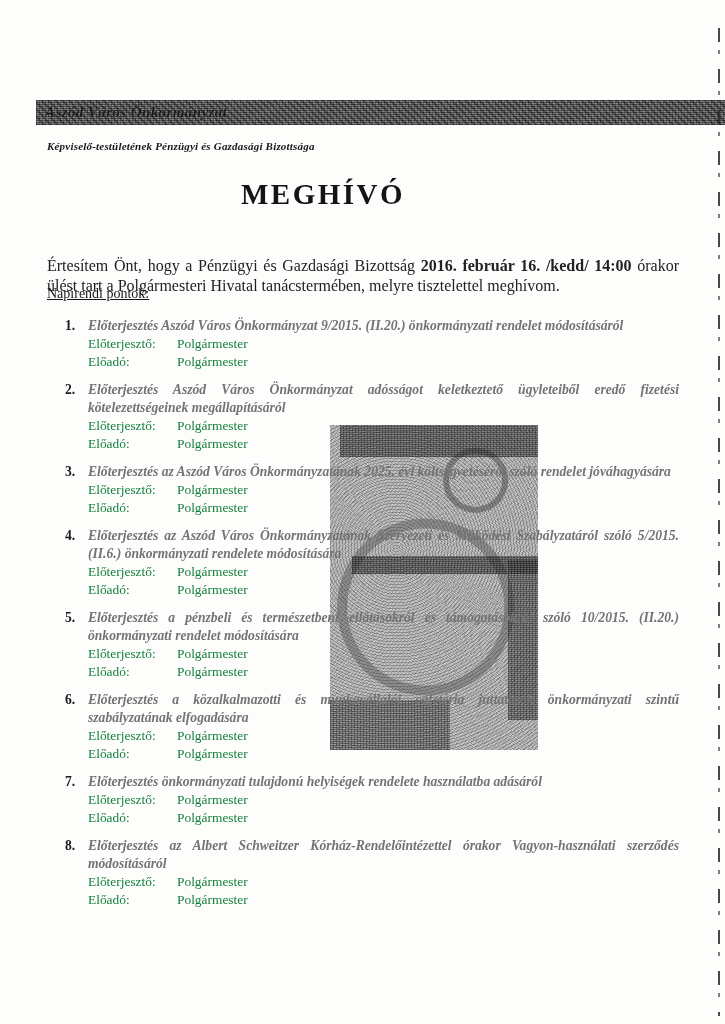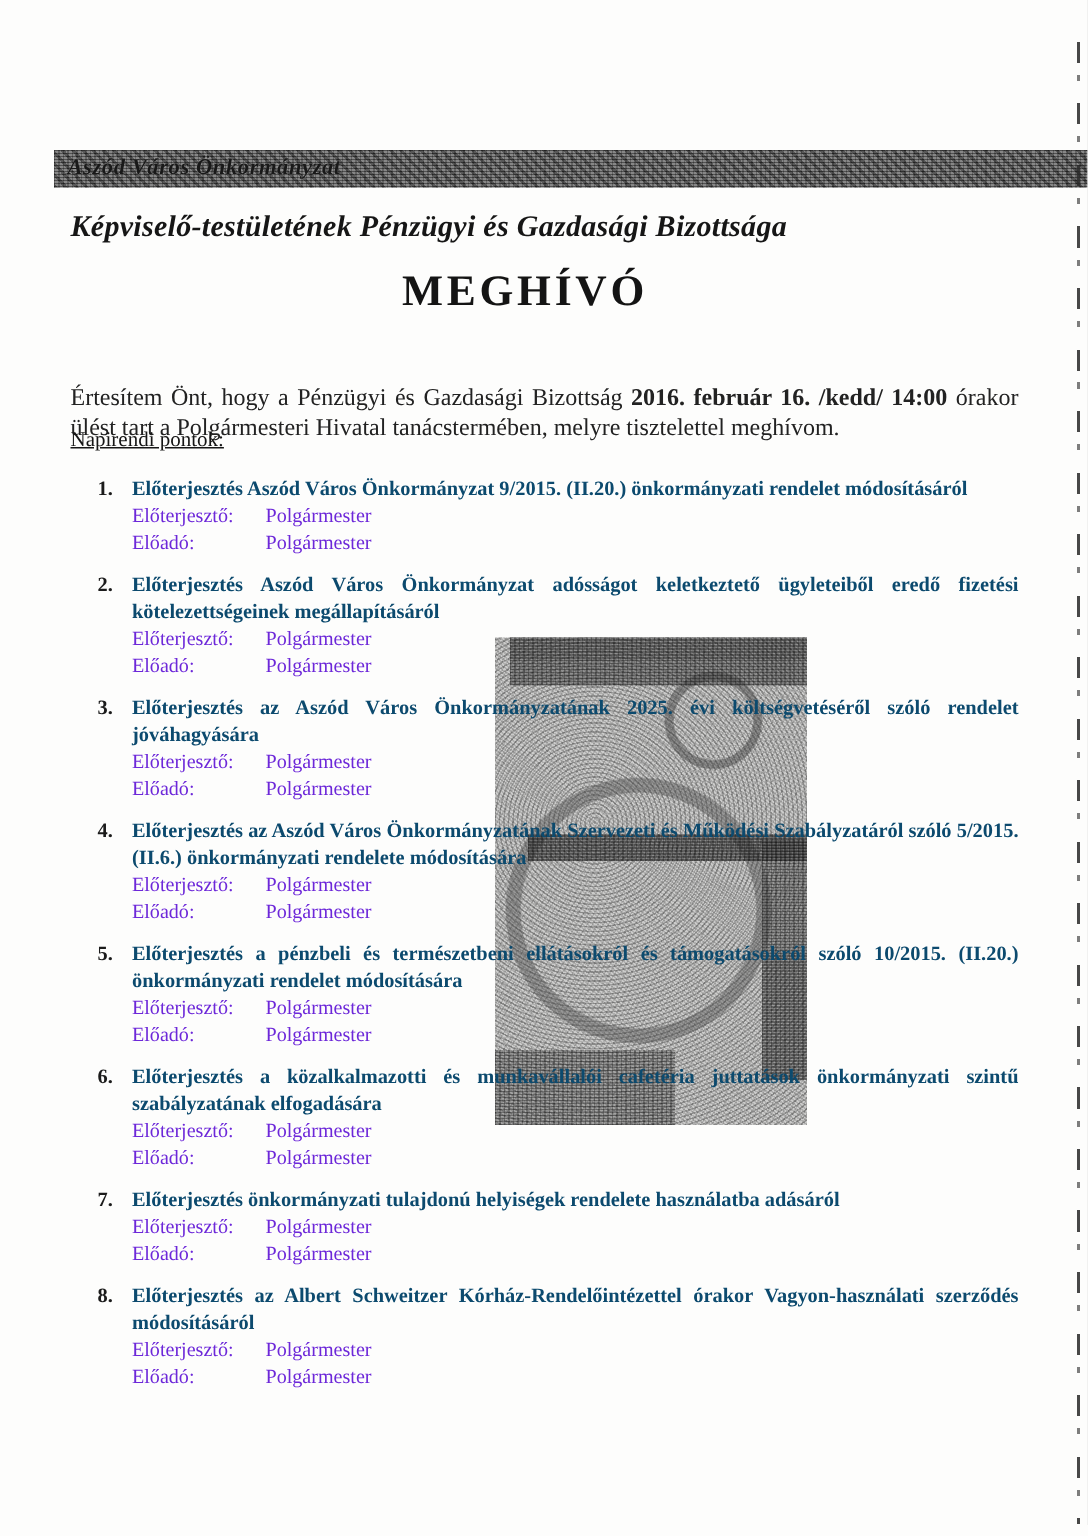--- a/index.html
+++ b/index.html
@@ -32,27 +32,27 @@
     z-index:2;
   }
   .org-band .org-name{
     font-style:italic;font-weight:bold;font-size:15px;
     color:#191919;padding-left:9px;letter-spacing:.4px;
     text-shadow:0 0 1px rgba(255,255,255,.35);
     white-space:nowrap;
   }
   .committee{
     position:absolute;left:47px;top:140px;
-    font-weight:bold;font-style:italic;font-size:20px;color:#161616;
+    font-weight:bold;font-style:italic;font-size:11px;color:#161616;
     letter-spacing:.2px;z-index:2;
   }
   .doc-title{
     position:absolute;left:0;top:178px;width:646px; 
     text-align:center;font-weight:bold;font-size:29px;letter-spacing:2.5px;
-    color:#141414;z-index:2;margin-left:27px;
+    color:#141414;z-index:2;
   }
   .intro{
     position:absolute;left:47px;top:240px;width:632px;
     font-size:16px;line-height:20px;text-align:justify;color:#222;
     z-index:2;
   }
   .agenda-heading{
     position:absolute;left:47px;top:286px;
     font-weight:normal;font-size:14px;text-decoration:underline;color:#161616;
     z-index:2;
@@ -60,24 +60,25 @@
   .agenda{
     position:absolute;left:47px;top:317px;width:632px;z-index:2;
   }
   .agenda-item{display:flex;margin-bottom:10px;}
   .agenda-item .num{
     width:23px;flex:0 0 23px;font-weight:bold;font-size:13.6px;line-height:18px;
     padding-left:18px;color:#1b1b1b;
   }
   .item-body{flex:1;min-width:0;}
   .item-title{
-    font-weight:bold;font-size:13.6px;line-height:18px;color:#0c4a6e;
+    font-weight:bold;font-size:13.6px;line-height:18px;color:#737373;
     text-align:justify;
-  }
-  .meta-row{display:flex;font-size:13.4px;line-height:18px;color:#6d28d9;}
+    font-style:italic;
+  }
+  .meta-row{display:flex;font-size:13.4px;line-height:18px;color:#15803d;}
   .meta-row .meta-label{width:89px;flex:0 0 89px;}
   
   .stamp{
     position:absolute;left:330px;top:425px;width:208px;height:325px;z-index:1;
     background-color:rgba(120,120,120,.38);
     background-image:
       radial-gradient(circle at 70% 17%, transparent 26px, rgba(60,60,60,.45) 27px, rgba(60,60,60,.45) 32px, transparent 33px),
       radial-gradient(circle at 46% 56%, transparent 78px, rgba(70,70,70,.40) 79px, rgba(70,70,70,.40) 88px, transparent 89px),
       repeating-radial-gradient(circle at 32% 38%, rgba(0,0,0,.22) 0 1px, transparent 1px 3px),
       repeating-linear-gradient(36deg, rgba(0,0,0,.14) 0 1px, transparent 1px 2px),

